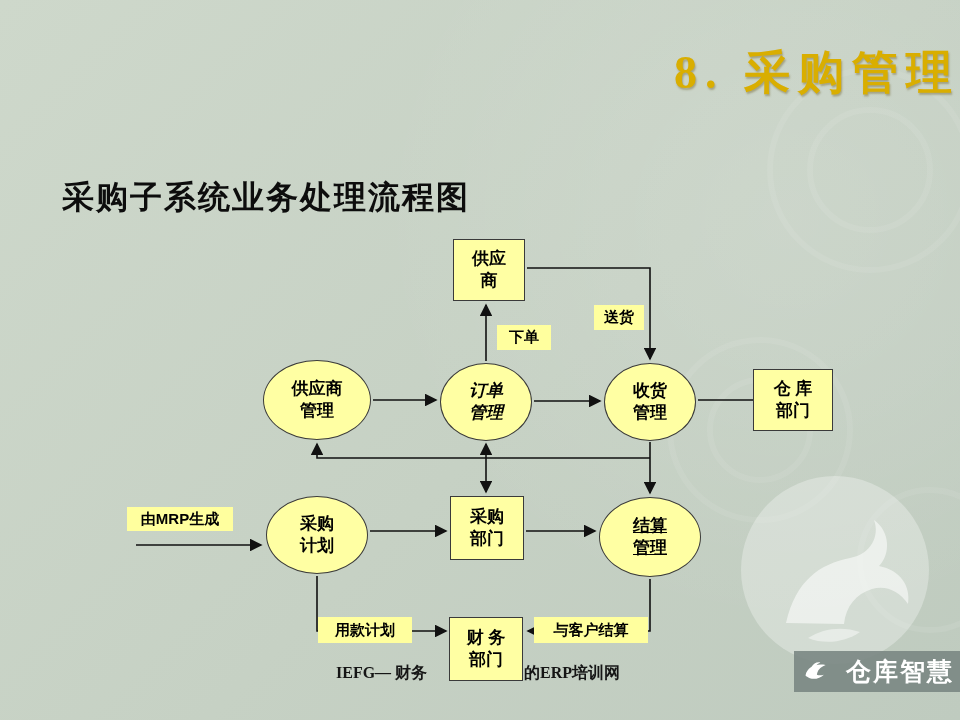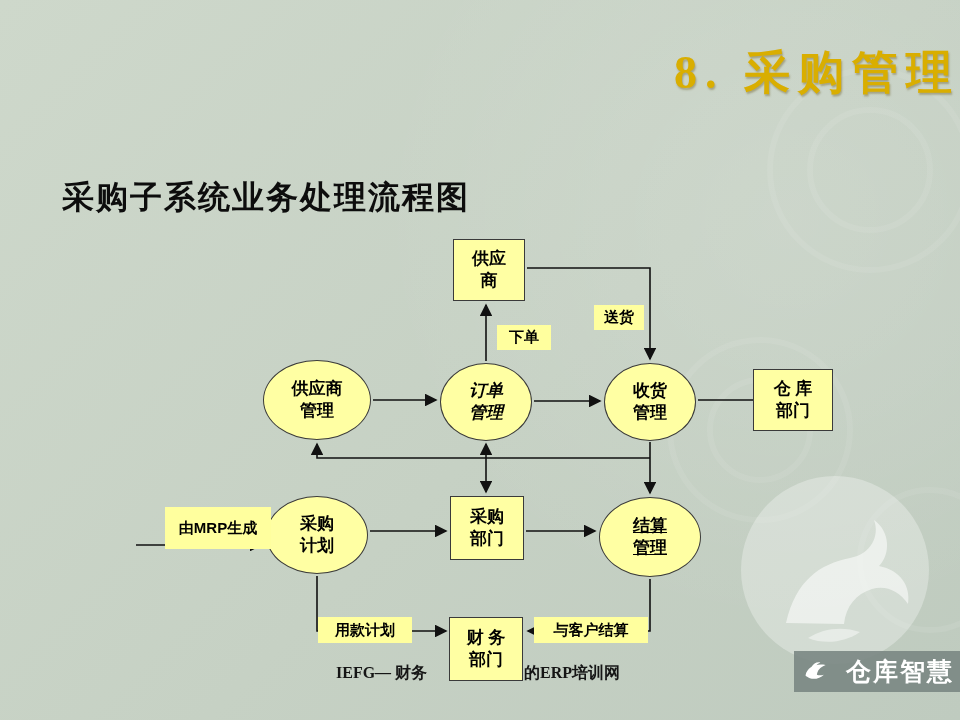--- a/index.html
+++ b/index.html
@@ -55,21 +55,21 @@
   .n-receiving-mgmt { left:604px; top:363px; width:92px;  height:78px; }
   .n-warehouse      { left:753px; top:369px; width:80px;  height:62px; }
   .n-purchase-plan  { left:266px; top:496px; width:102px; height:78px; }
   .n-purchasing-dept{ left:450px; top:496px; width:74px;  height:64px; }
   .n-settlement     { left:599px; top:497px; width:102px; height:80px;text-decoration:underline; }
   .n-finance        { left:449px; top:617px; width:74px;  height:64px; }
 
   
   .l-place-order { left:497px; top:325px; width:54px;  height:25px; }
   .l-delivery    { left:594px; top:305px; width:50px;  height:25px; }
-  .l-mrp         { left:127px; top:507px; width:106px; height:42px;margin-left:38px; }
+  .l-mrp         { left:127px; top:507px; width:106px; height:24px; }
   .l-fund-plan   { left:318px; top:617px; width:94px;  height:26px; }
   .l-customer    { left:534px; top:617px; width:114px; height:26px; }
 </style>
 </head>
 <body>
 
 <div class="slide">
 
   <svg class="texture" width="960" height="720">
     <g fill="none" stroke="rgba(255,255,255,0.08)" stroke-width="6">

